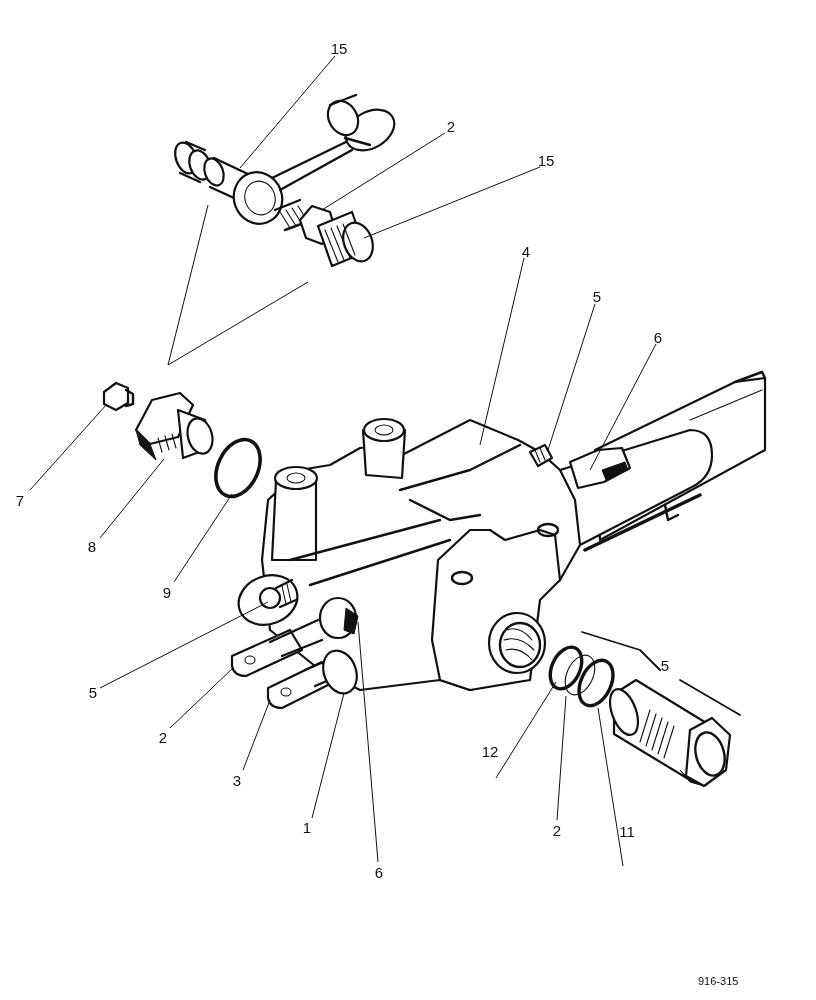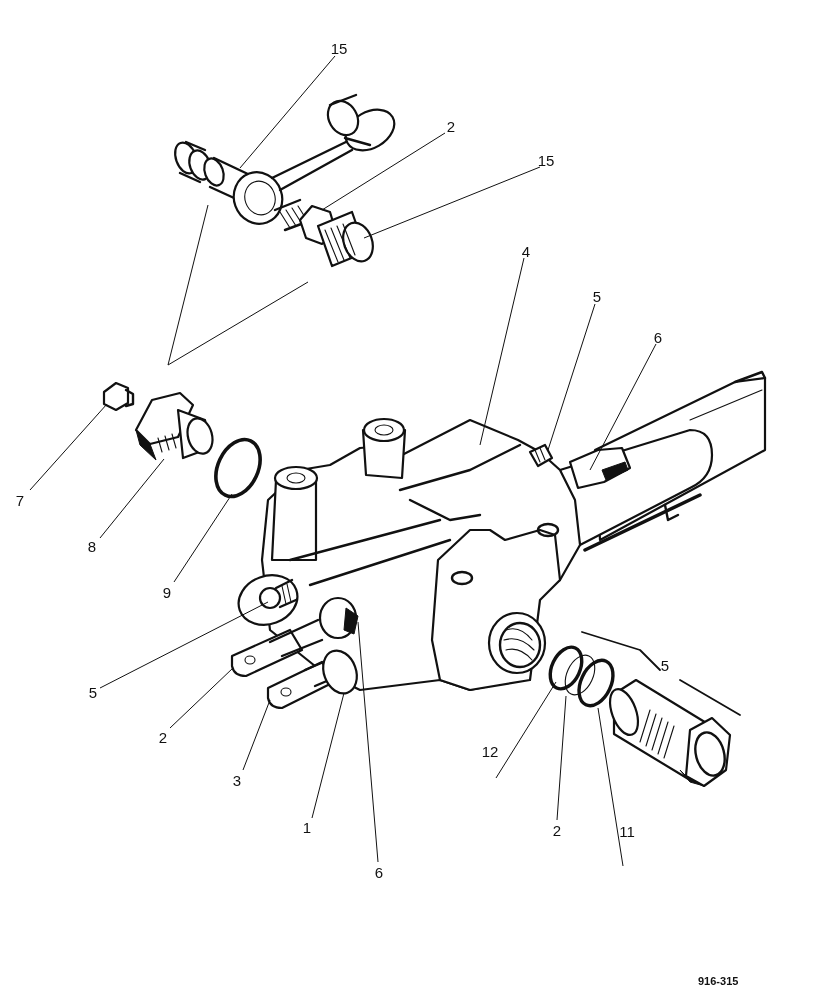--- a/index.html
+++ b/index.html
@@ -1,21 +1,21 @@
 <!DOCTYPE html>
 <html><head>
 <meta charset="utf-8">
 <style>
   html, body { margin:0; padding:0; background:#ffffff; }
   body { width:816px; height:1000px; position:relative; overflow:hidden;
          font-family:"Liberation Sans", sans-serif; color:#111; }
   #diagram { position:absolute; left:0; top:0; width:816px; height:1000px; }
   .lbl { position:absolute; font-size:15px; line-height:15px; color:#111;
          transform:translate(-50%,-50%); white-space:nowrap; }
-  .ref { position:absolute; font-size:11px; font-weight:bold; color:#111; }
+  .ref { position:absolute; font-size:11px; font-weight:normal; color:#111; }
   svg .ink { fill:none; stroke:#111; stroke-width:2.4; stroke-linejoin:round; stroke-linecap:round; }
   svg .thin { fill:none; stroke:#111; stroke-width:1.1; stroke-linecap:round; }
   svg .leader { fill:none; stroke:#111; stroke-width:1; }
   svg .fillw { fill:#fff; stroke:#111; stroke-width:2.2; stroke-linejoin:round; }
   svg .dark { fill:#111; stroke:#111; stroke-width:1; }
 </style>
 </head>
 <body>
 
 <svg id="diagram" viewBox="0 0 816 1000" xmlns="http://www.w3.org/2000/svg">

